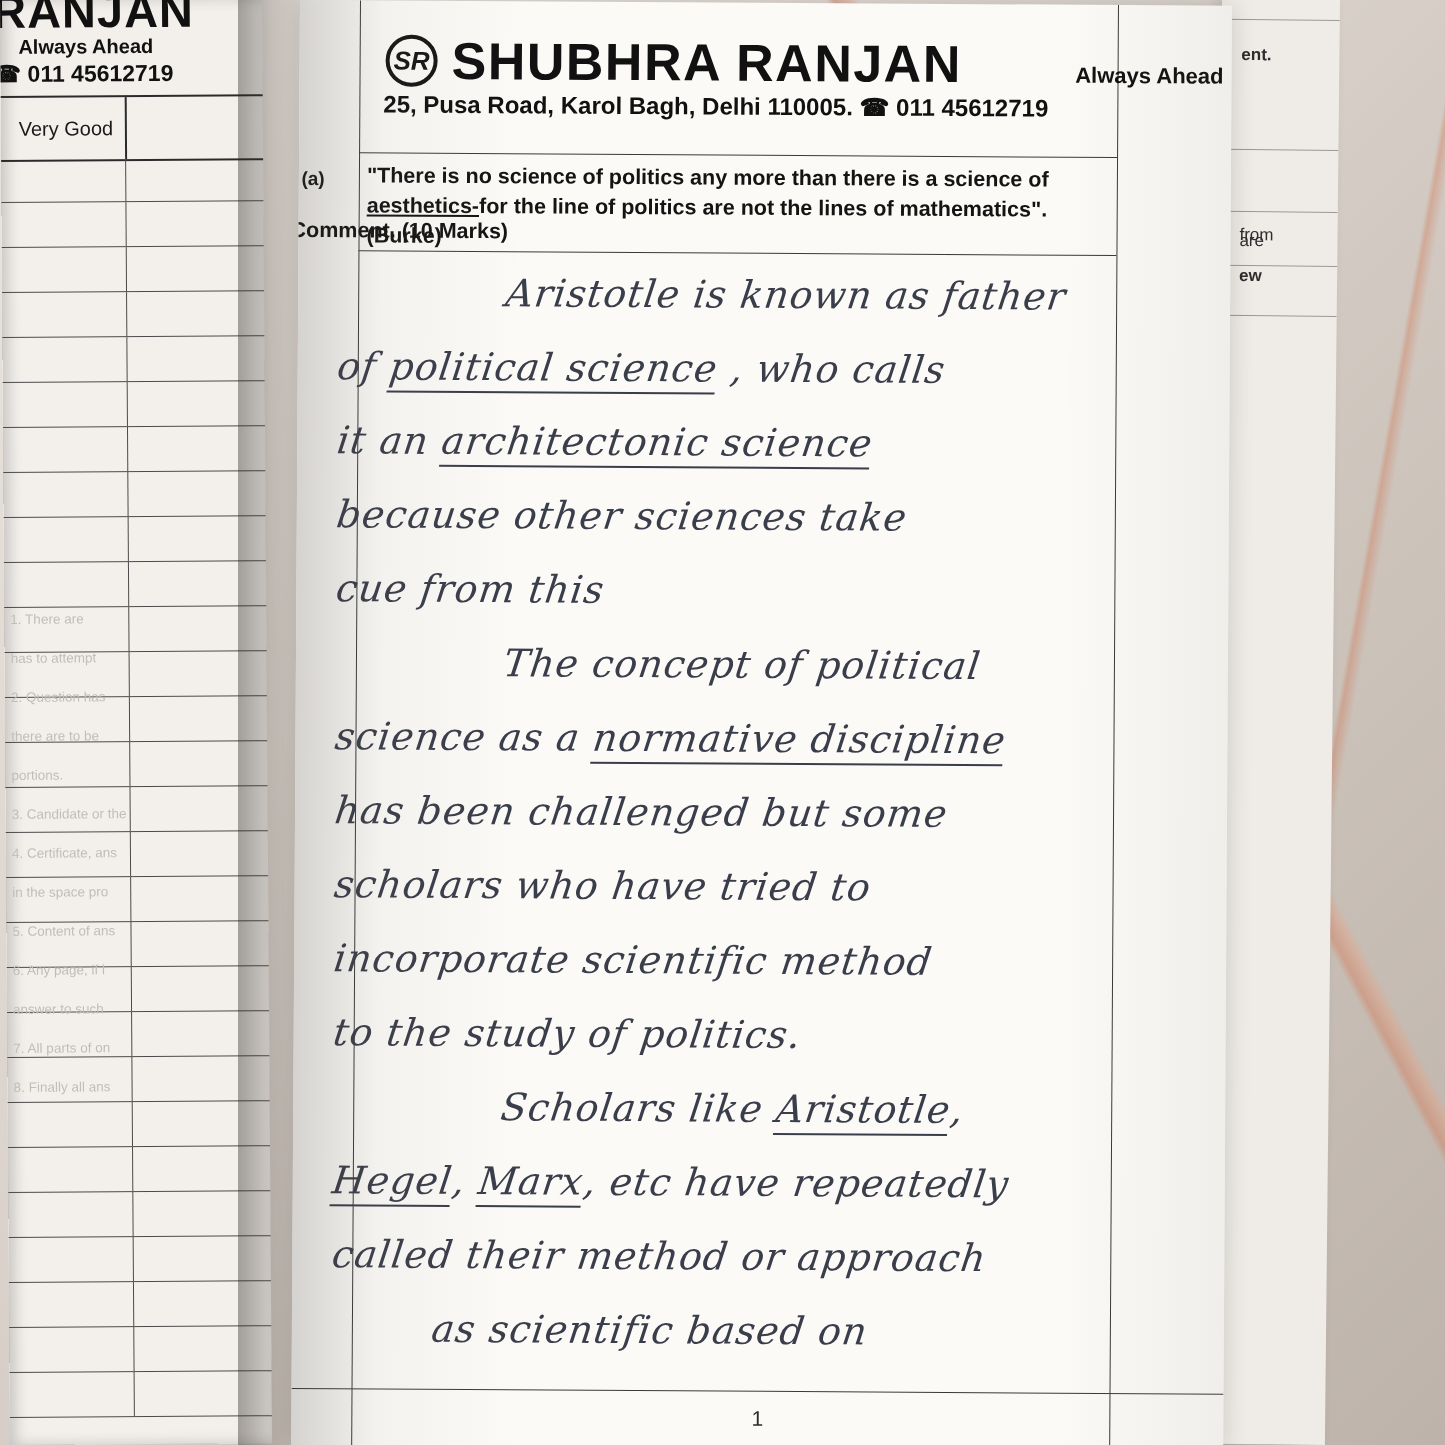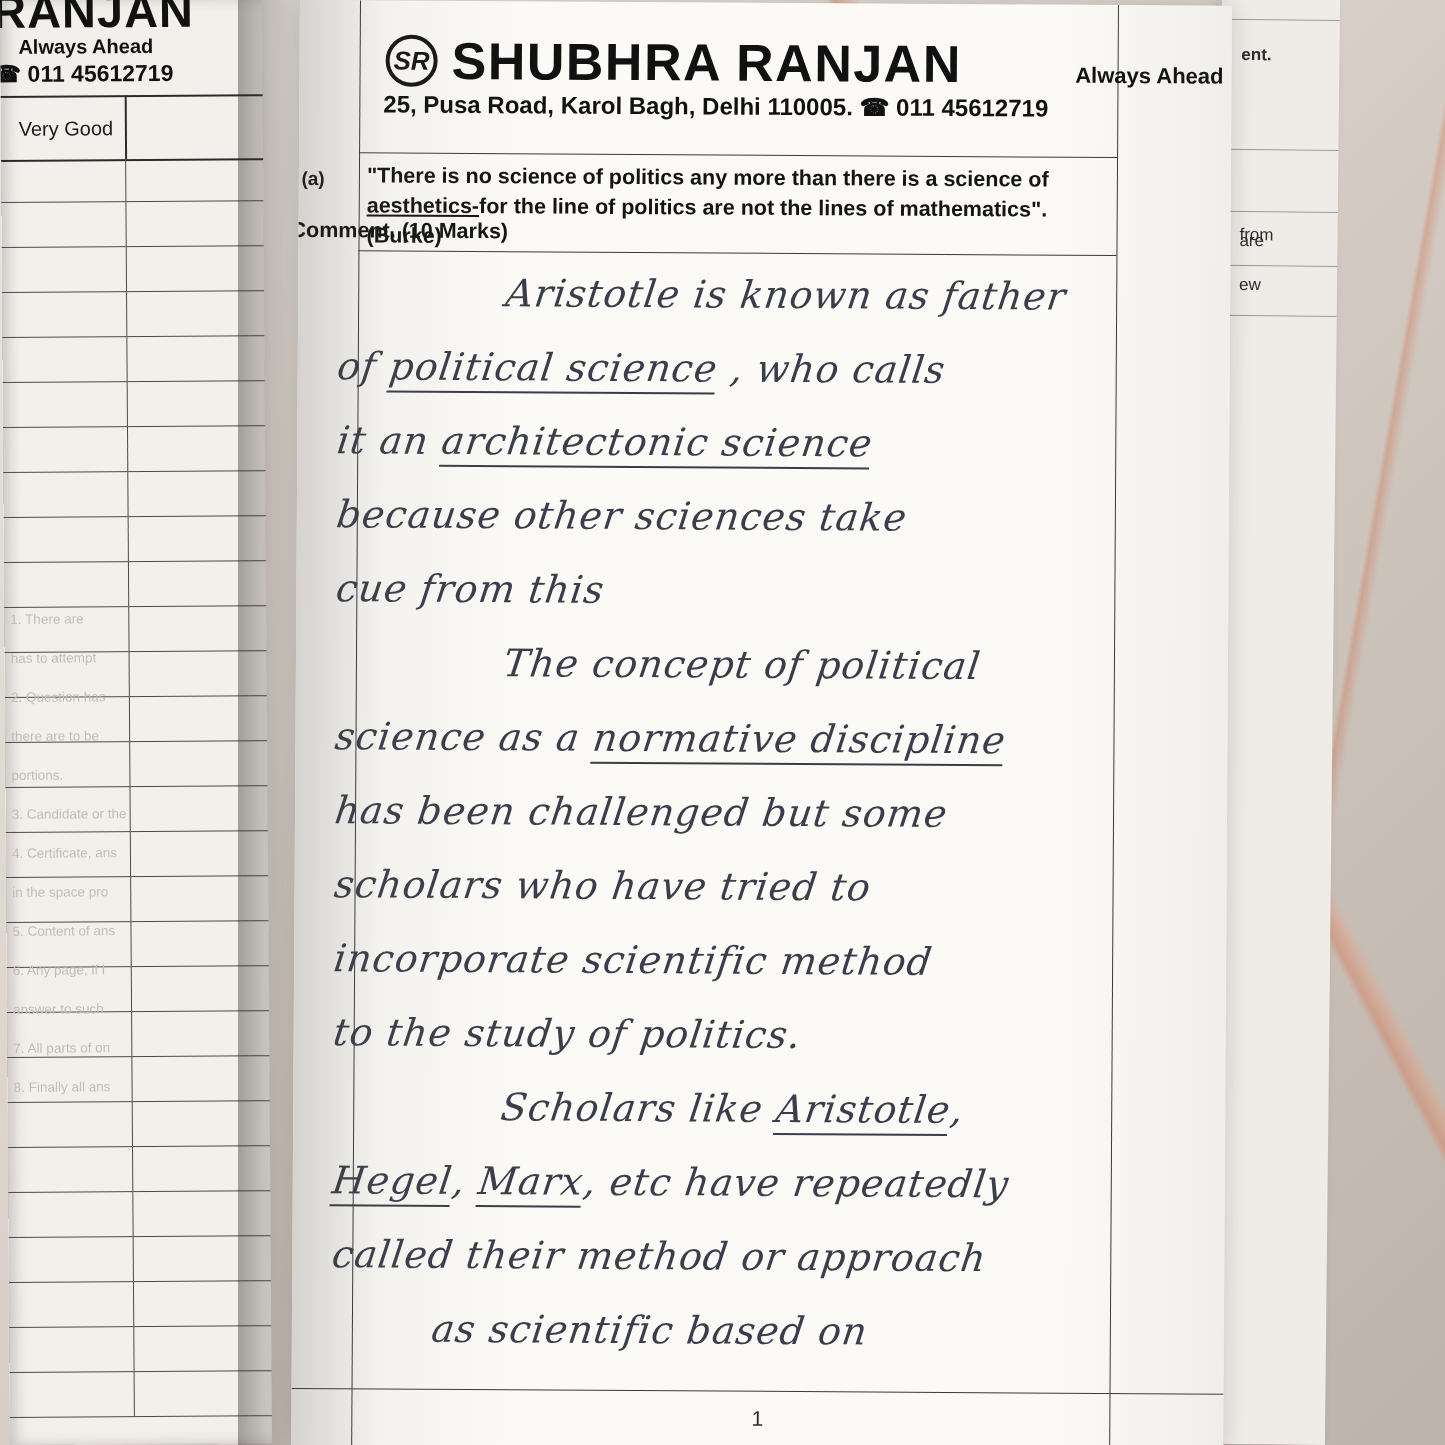--- a/index.html
+++ b/index.html
@@ -238,21 +238,21 @@
 <div class="gutter"></div>
 
 <div class="right-sheet">
   <div class="rline" style="top:20px;"></div>
   <div class="rtxt" style="top:46px;font-weight:bold;">ent.</div>
   <div class="rline" style="top:150px;"></div>
   <div class="rtxt" style="top:184px;margin-top:48px;">are</div>
   <div class="rline" style="top:212px;"></div>
   <div class="rtxt" style="top:226px;">from</div>
   <div class="rline" style="top:266px;"></div>
-  <div class="rtxt" style="top:276px;">ew</div>
+  <div class="rtxt" style="top:267px;font-weight:bold;">ew</div>
   <div class="rline" style="top:316px;"></div>
 </div>
 
 <div class="page">
   <div class="page-inner">
 
     <div class="rule-v-left"></div>
     <div class="rule-v-right"></div>
     <div class="rule-h-top"></div>
     <div class="rule-h-q"></div>

